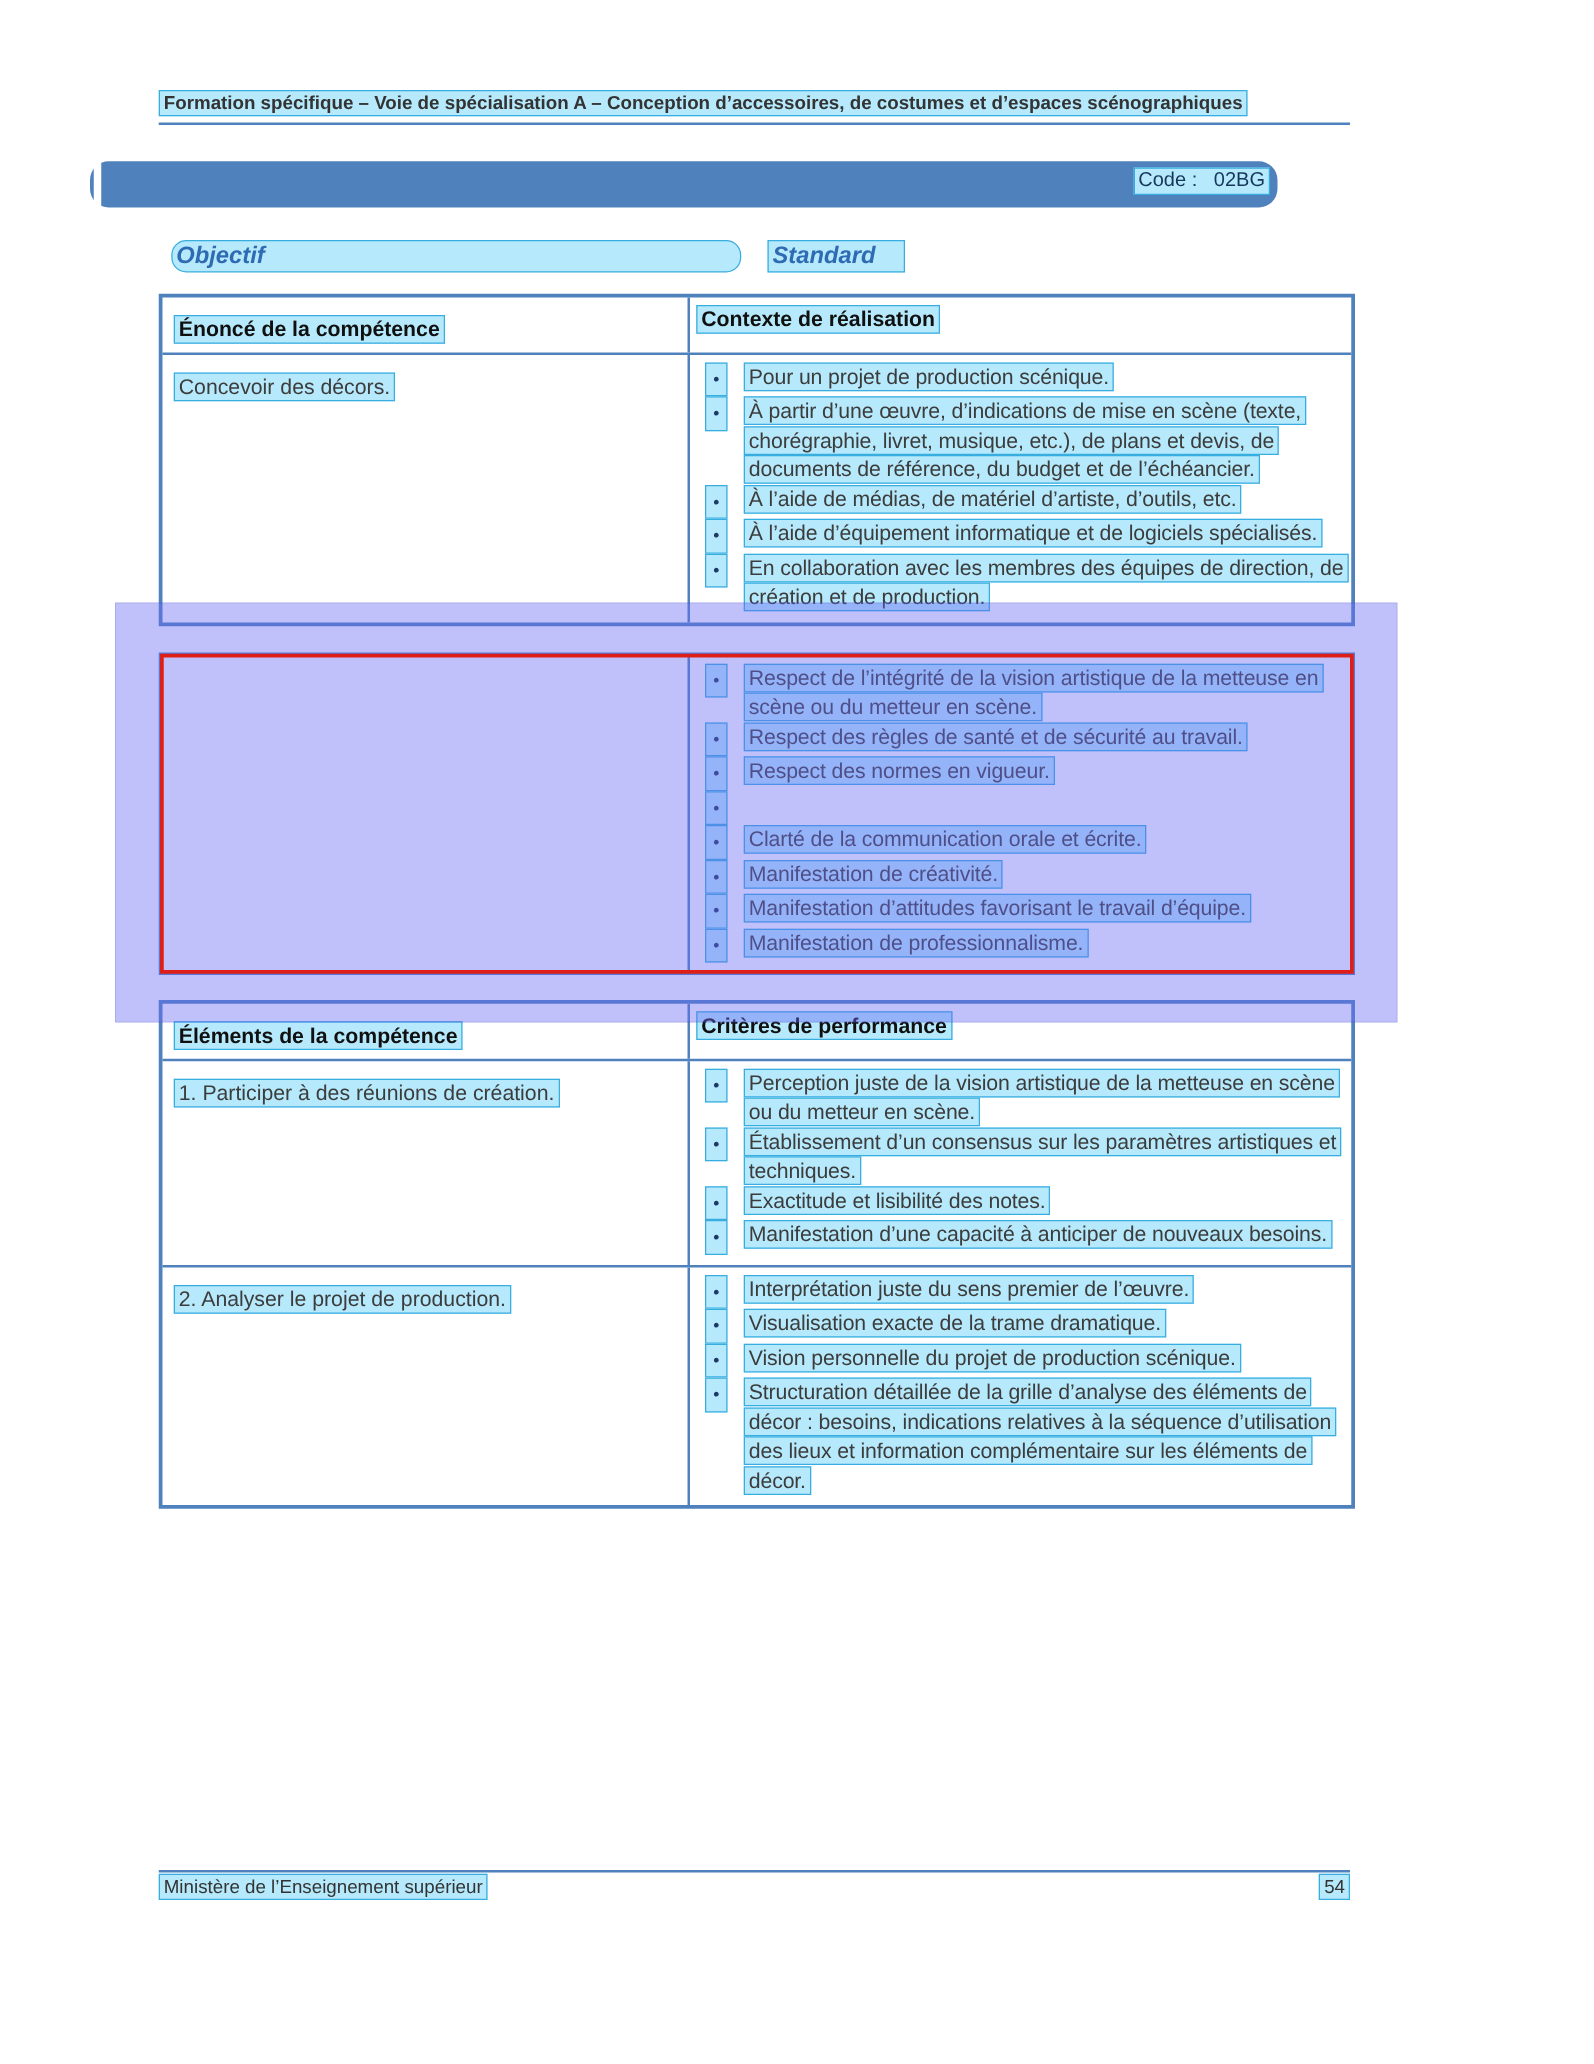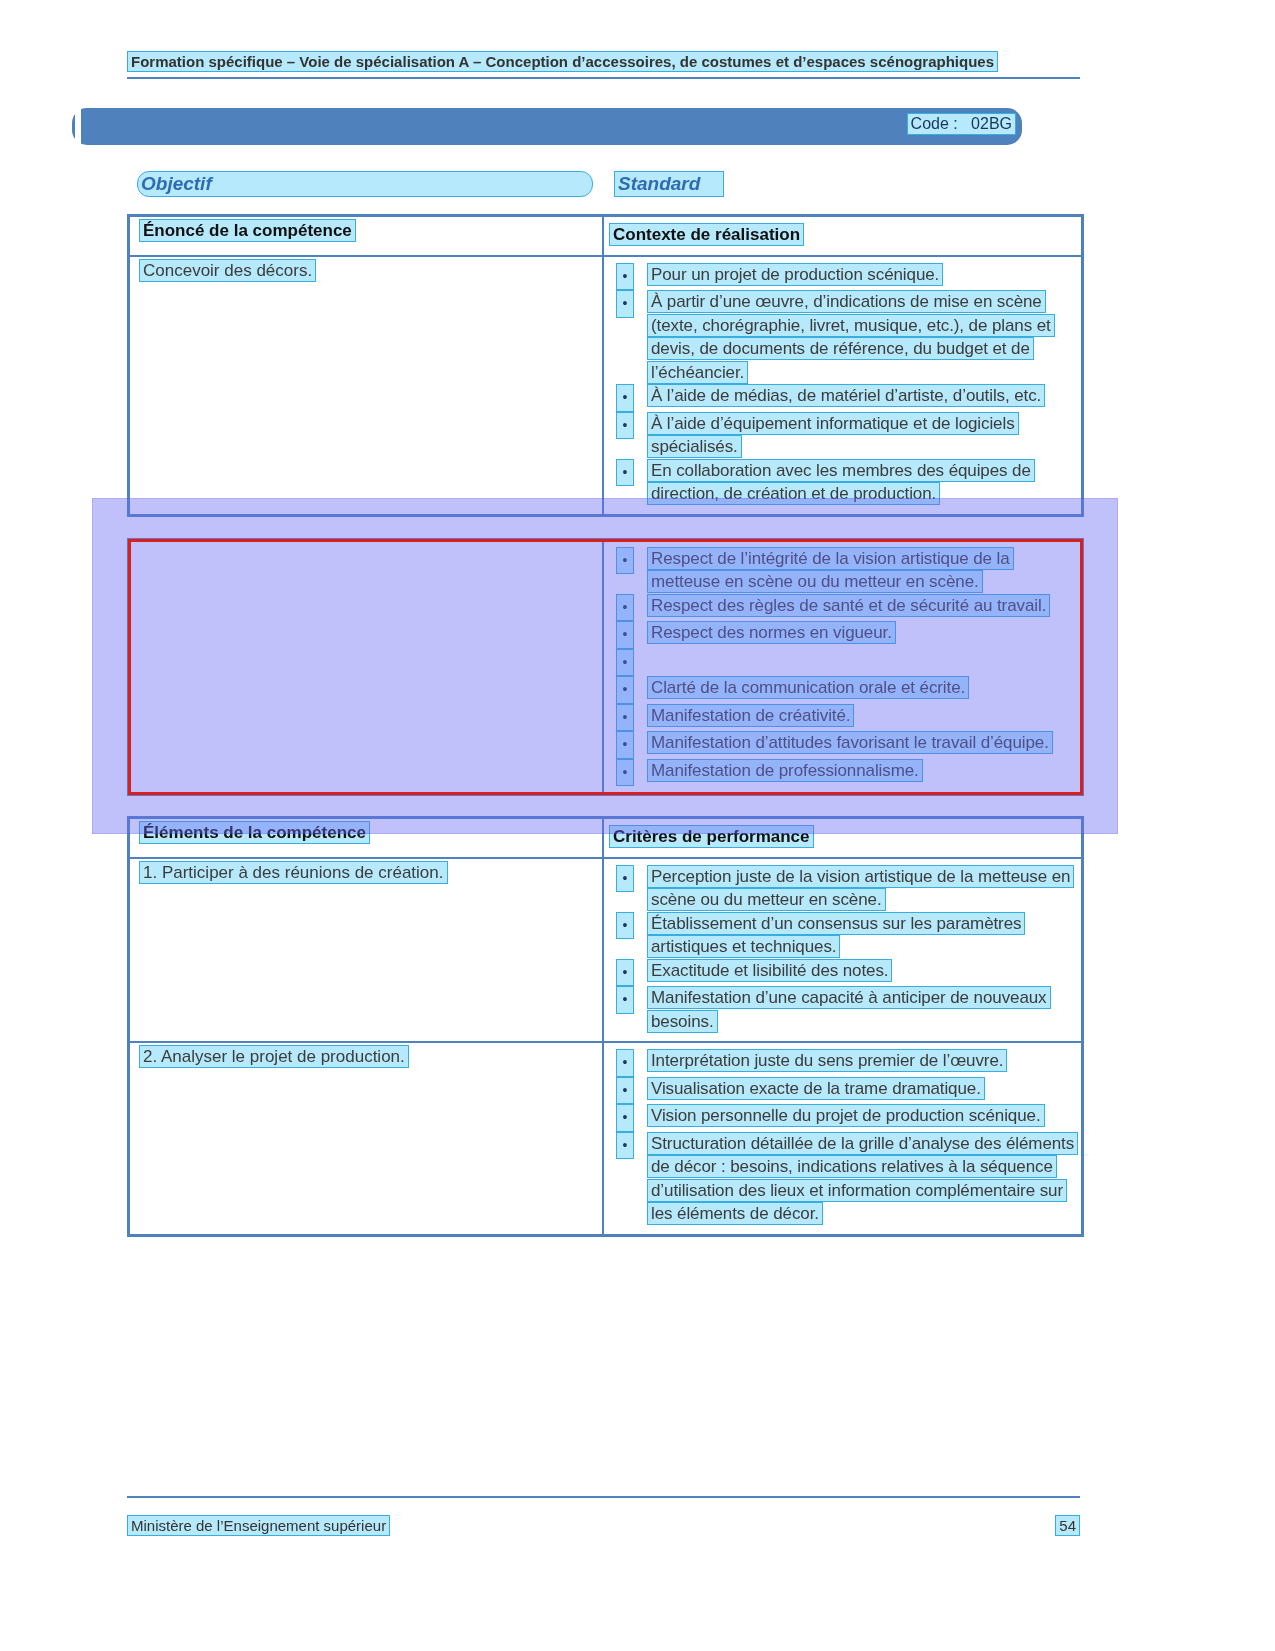--- a/index.html
+++ b/index.html
@@ -14,21 +14,21 @@
   }
   html,body{margin:0;padding:0;background:#fff;}
   .page{position:relative;width:1275px;height:1651px;background:#fff;overflow:hidden;
         font-family:"Liberation Sans",sans-serif;color:var(--body-text);}
 
   
   .hl{background:var(--highlight-fill);border:1px solid var(--highlight-border);
       padding:1px 3px;-webkit-box-decoration-break:clone;box-decoration-break:clone;}
 
   
-  .doc-header{margin:53px 0 0 127px;width:953px;border-bottom:2px solid var(--accent-blue);
+  .doc-header{margin:74px 0 0 127px;width:953px;border-bottom:2px solid var(--accent-blue);
               padding-bottom:7px;font-weight:bold;font-size:15px;color:#333;}
 
   
   .title-bar{position:relative;margin:29px 0 0 72px;width:950px;height:37px;background:var(--accent-blue);border-radius:15px;}
   .title-bar-notch{position:absolute;left:3px;top:1px;bottom:1px;width:6px;background:#fff;}
   .code-label{position:absolute;right:6px;top:5px;font-size:16px;color:#16365c;white-space:pre;}
 
   
   .objective-row{position:relative;margin:26px 0 0 127px;height:30px;font-size:19px;
                  font-style:italic;font-weight:bold;color:var(--heading-blue);}
@@ -38,21 +38,21 @@
   .obj-right .hl{display:inline-block;width:102px;}
 
   
   .blue-table,.criteria-section{margin-left:127px;width:957px;border:3px solid var(--accent-blue);
       box-sizing:border-box;background:#fff;font-size:17px;line-height:23.5px;}
   .table1{margin-top:13px;}
   .table2{margin-top:20px;}
   .t-row{display:flex;}
   .head-row{border-bottom:2px solid var(--accent-blue);}
   .body-row + .body-row{border-top:2px solid var(--accent-blue);}
-  .cl{width:474px;box-sizing:border-box;padding:2px 8px 6px 9px;
+  .cl{width:422px;box-sizing:border-box;padding:14px 8px 6px 9px;
       border-right:2px solid var(--accent-blue);flex-shrink:0;}
   .cr{flex:1;box-sizing:border-box;padding:6px 4px 8px 5px;}
   .th{font-weight:bold;color:#101010;}
 
   
   .b-row{display:flex;align-items:flex-start;padding-left:7px;}
   .bullet{width:10px;text-align:center;flex-shrink:0;font-size:14px;color:var(--bullet-blue);
           line-height:23.5px;margin-right:13px;}
   .btxt{flex:1;letter-spacing:-0.1px;}
 
@@ -61,21 +61,21 @@
   .crit-head .cr{padding:5px 4px 6px 5px;}
   .crit-body .cr{padding:6px 4px 7px 5px;}
   .red-frame{position:absolute;inset:-2px;border:3px solid var(--annotation-red);
              z-index:7;pointer-events:none;}
   .purple-overlay{position:absolute;top:-42px;bottom:-40px;left:-37px;right:-36px;
              background:var(--overlay-purple);outline:1.5px solid rgba(88,88,228,0.5);
              z-index:6;pointer-events:none;}
 
   
   .footer{position:absolute;left:127px;top:1496px;width:953px;border-top:2px solid var(--accent-blue);
-          padding-top:17px;display:flex;justify-content:space-between;font-size:15px;color:#333;}
+          padding-top:1px;display:flex;justify-content:space-between;font-size:15px;color:#333;}
 </style>
 </head>
 <body>
 
 <div class="page">
 
   <div class="doc-header">
     <span class="hl">Formation spécifique – Voie de spécialisation A – Conception d’accessoires, de costumes et d’espaces scénographiques</span>
   </div>
 

